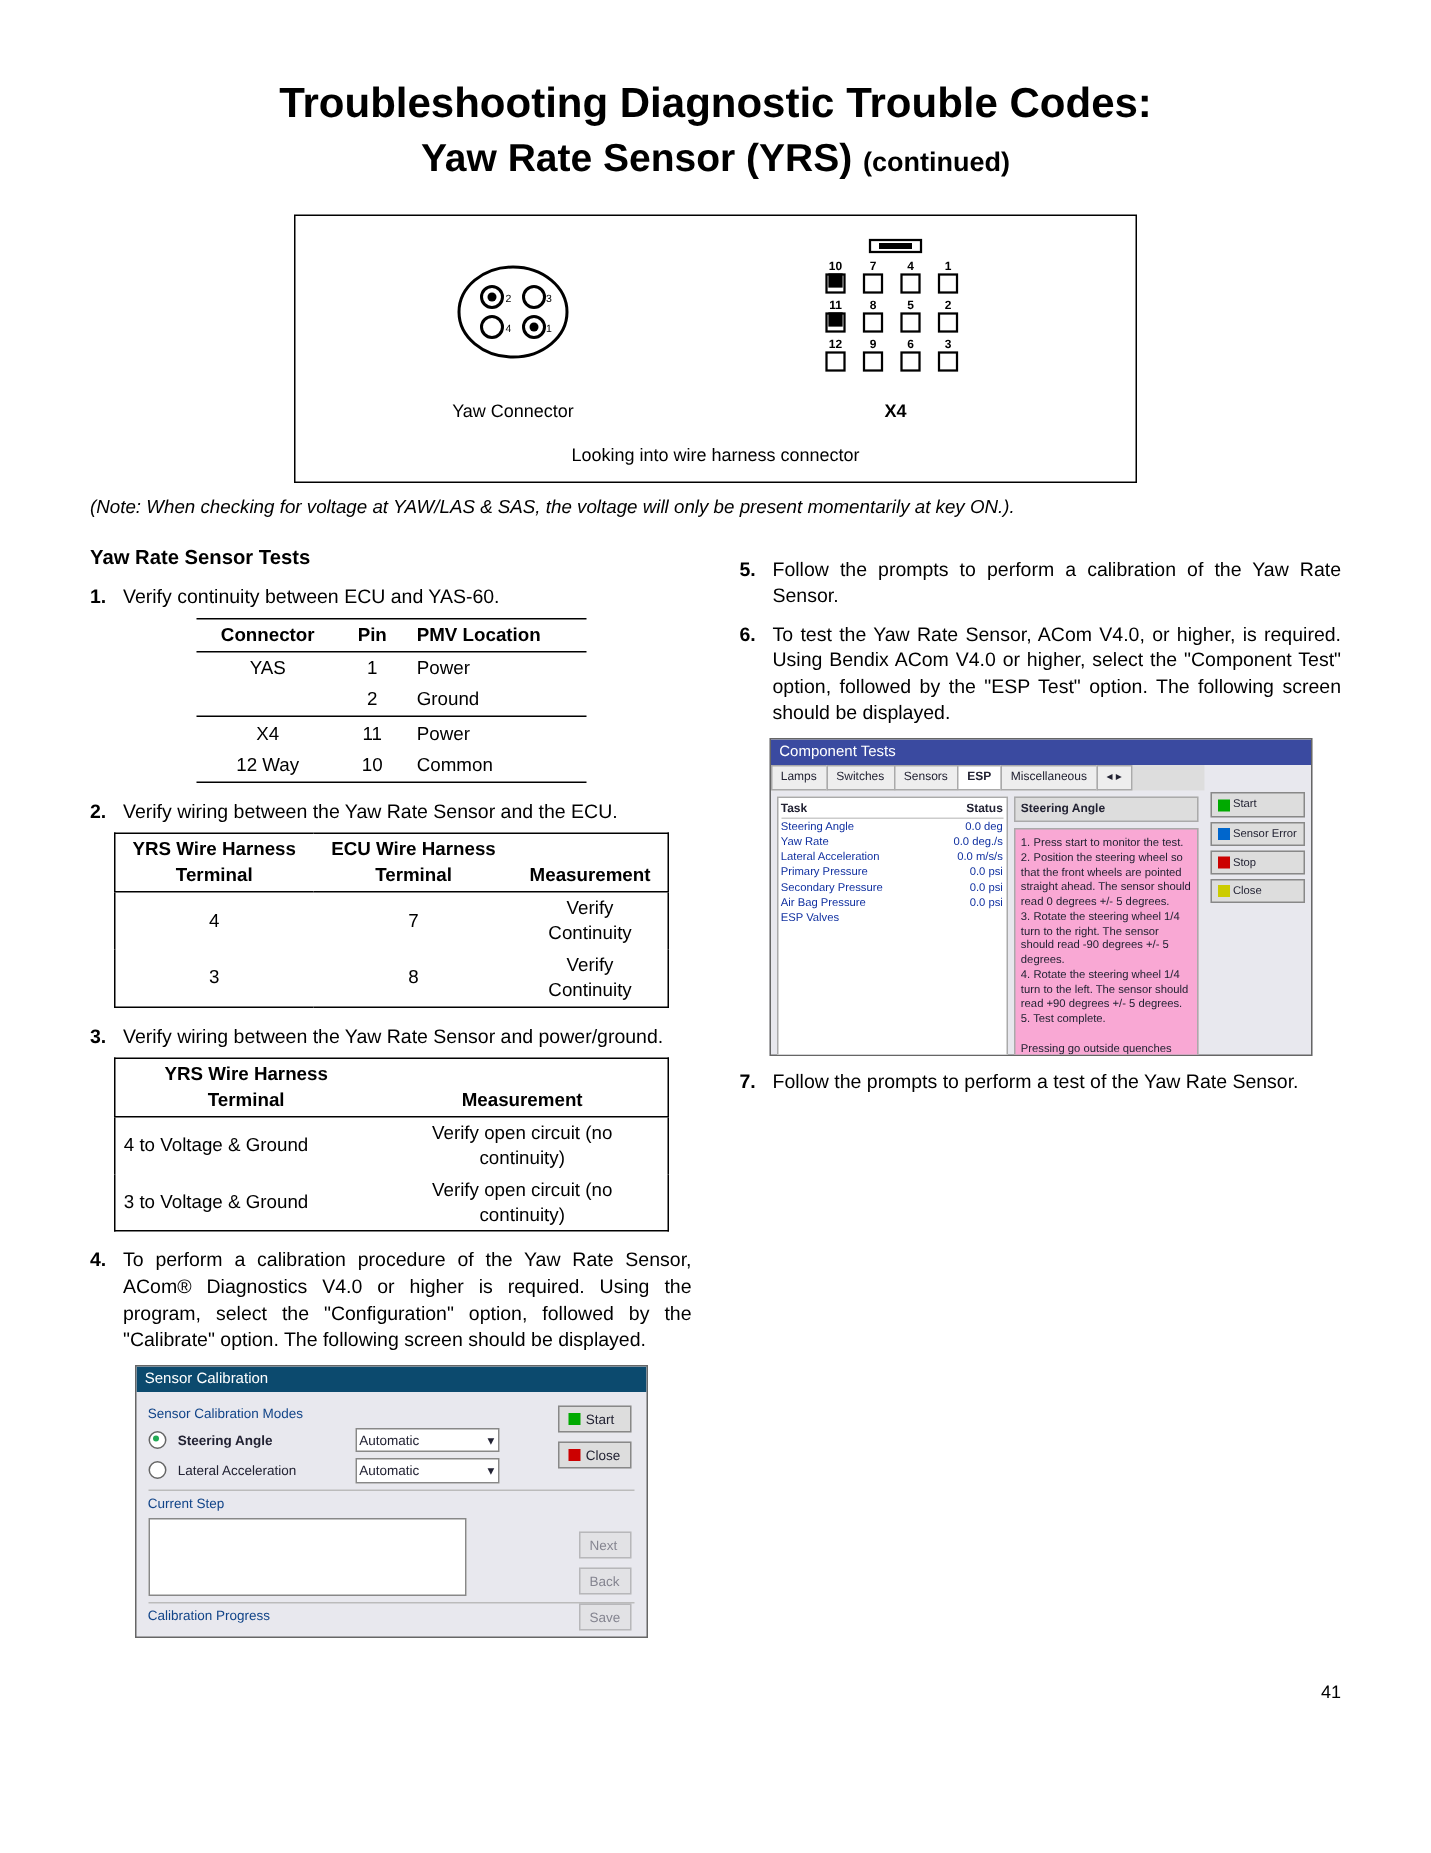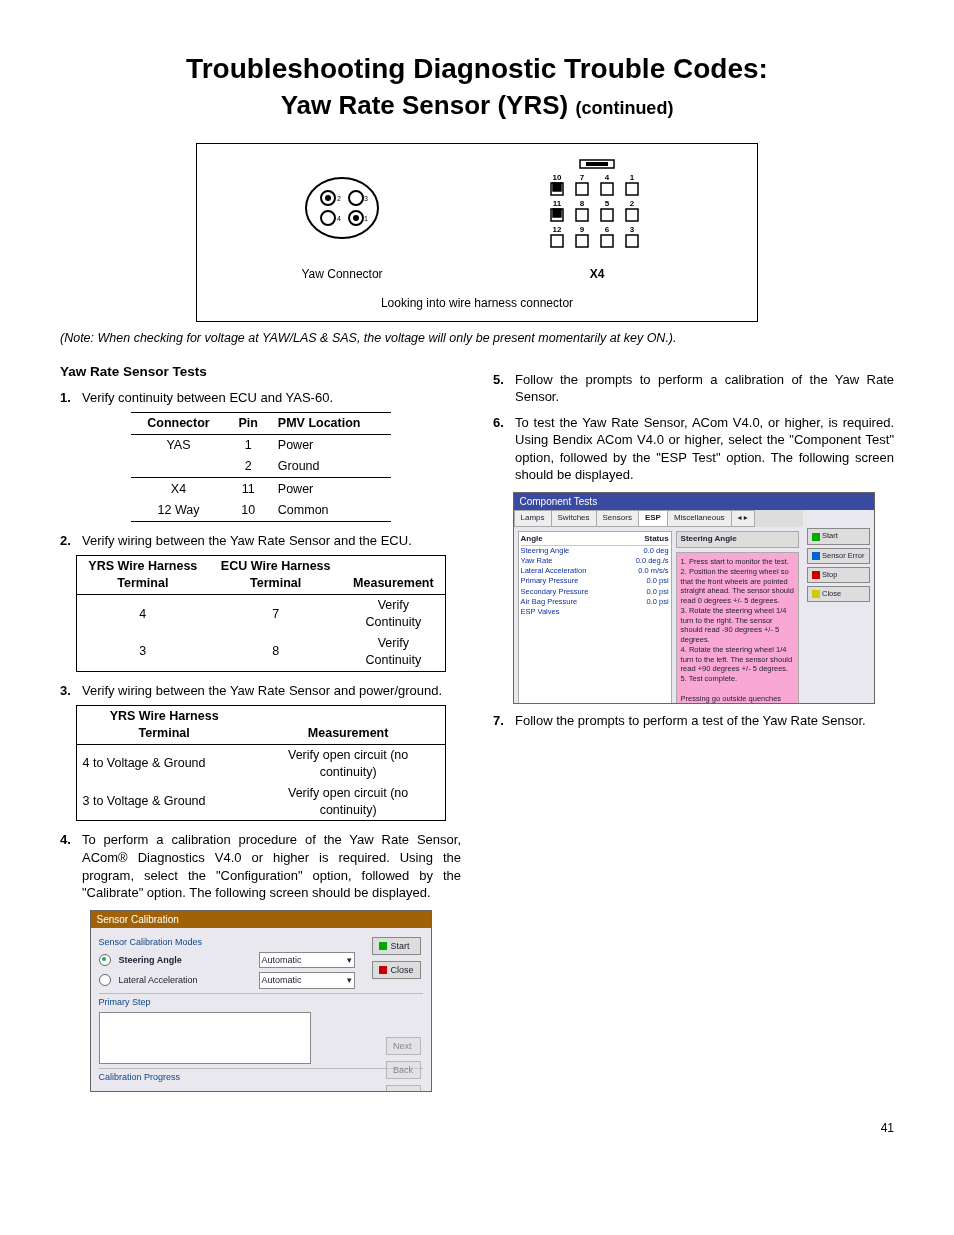--- a/index.html
+++ b/index.html
@@ -93,30 +93,30 @@
   table.t2 td, table.t3 td { text-align: center; }
   table.t3 td:first-child { text-align: left; padding-left: 6px; }
   .t1 td:nth-child(1), .t1 th:nth-child(1) { text-align:center; }
   .t1 td:nth-child(2), .t1 th:nth-child(2) { text-align:center; }
   .screenshot {
     border: 1px solid #666;
     background: #e8e8ee;
     margin: 8px auto;
   }
   .ss1 { width: 340px; height: 180px; position: relative; font-size: 9px; color:#223; overflow:hidden;}
-  .ss1-title { background:#a16207; color:#fff; padding:2px 6px; font-size:10px;}
+  .ss1-title { background:#0c4a6e; color:#fff; padding:2px 6px; font-size:10px;}
   .ss1-body { padding:6px 8px; }
   .ss1-row { display:flex; align-items:center; margin:4px 0; gap:8px;}
   .ss1-radio { width:10px;height:10px;border:1px solid #666;border-radius:50%;display:inline-block;background:#fff;}
   .ss1-radio.sel::after{content:"";display:block;width:4px;height:4px;background:#2a5;border-radius:50%;margin:2px;}
-  .ss1-select { border:1px solid #888; background:#fff; width:90px; padding:1px 2px; display:flex; justify-content:space-between; align-items:center;margin-left:22px;}
+  .ss1-select { border:1px solid #888; background:#fff; width:90px; padding:1px 2px; display:flex; justify-content:space-between; align-items:center;}
   .ss1-btn { border:1px solid #888; background:#ddd; padding:2px 6px; display:inline-flex; align-items:center; gap:3px; font-size:9px;}
   .ss1-log { border:1px solid #888; background:#fff; width:210px; height:50px; margin-top:4px;}
   .ss1-btns { position:absolute; right:10px; top:26px; display:flex; flex-direction:column; gap:6px;}
-  .ss1-logbtns { position:absolute; right:10px; top:126px; display:flex; flex-direction:column; gap:6px;}
+  .ss1-logbtns { position:absolute; right:10px; top:110px; display:flex; flex-direction:column; gap:6px;}
   .ss1-sec { color:#114488; font-size:9px; margin-top:2px;}
   .ss1-hr { border-top:1px solid #bbb; margin:4px 0 2px 0;}
 
   .ss2 { width: 360px; height: 210px; position: relative; font-size:8px; color:#223; overflow:hidden;}
   .ss2-title { background:#3a4aa0; color:#fff; padding:2px 6px; font-size:10px;}
   .ss2-tabs { display:flex; background:#ddd; font-size:8px; }
   .ss2-tab { padding:2px 6px; border:1px solid #aaa; background:#eee; margin-right:-1px;}
   .ss2-tab.active{ background:#fff; font-weight:bold;}
   .ss2-body { display:flex; padding:4px; gap:4px;}
   .ss2-left { flex:1.2; border:1px solid #aaa; background:#fff; padding:2px;}
@@ -323,21 +323,21 @@
         </div>
         <div class="ss1-row">
           <span class="ss1-radio"></span>
             <span style="width:110px;">Lateral Acceleration</span>
           <span class="ss1-select">
               <span>Automatic</span>
               <span>▾</span>
             </span>
         </div>
         <div class="ss1-hr"></div>
-        <div class="ss1-sec">Primary Step</div>
+        <div class="ss1-sec">Current Step</div>
         <div style="display:flex; gap:6px;">
           <div class="ss1-log"></div>
         </div>
         <div class="ss1-hr"></div>
         <div class="ss1-sec">Calibration Progress</div>
       </div>
       <div class="ss1-btns">
         <span class="ss1-btn">
             <span class="sq-green"></span>
             <span>Start</span>
@@ -380,21 +380,21 @@
             <span class="ss2-tab">Lamps</span>
             <span class="ss2-tab">Switches</span>
             <span class="ss2-tab">Sensors</span>
             <span class="ss2-tab active">ESP</span>
             <span class="ss2-tab">Miscellaneous</span>
             <span class="ss2-tab">◂ ▸</span>
           </div>
           <div class="ss2-body">
             <div class="ss2-left">
               <div class="ss2-th">
-                  <span>Angle</span>
+                  <span>Task</span>
                   <span>Status</span>
                 </div>
               <div class="ss2-tr">
                   <span>Steering Angle</span>
                   <span>0.0 deg</span>
                 </div>
               <div class="ss2-tr">
                   <span>Yaw Rate</span>
                   <span>0.0 deg./s</span>
                 </div>

